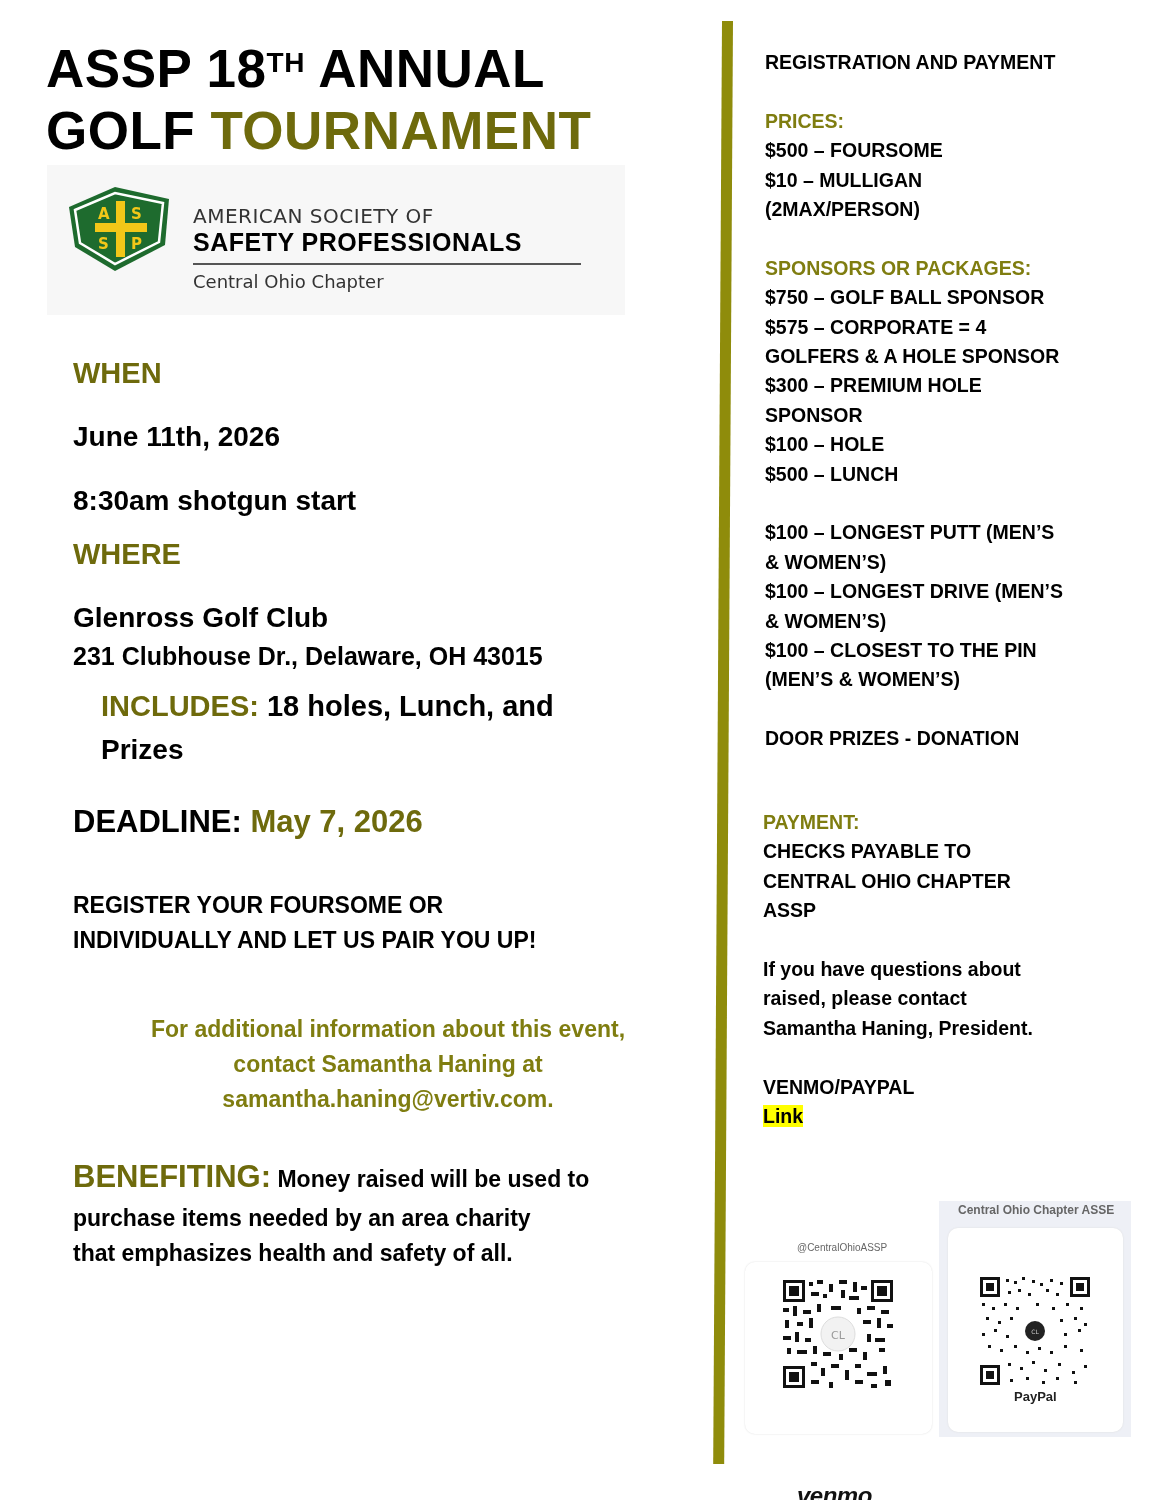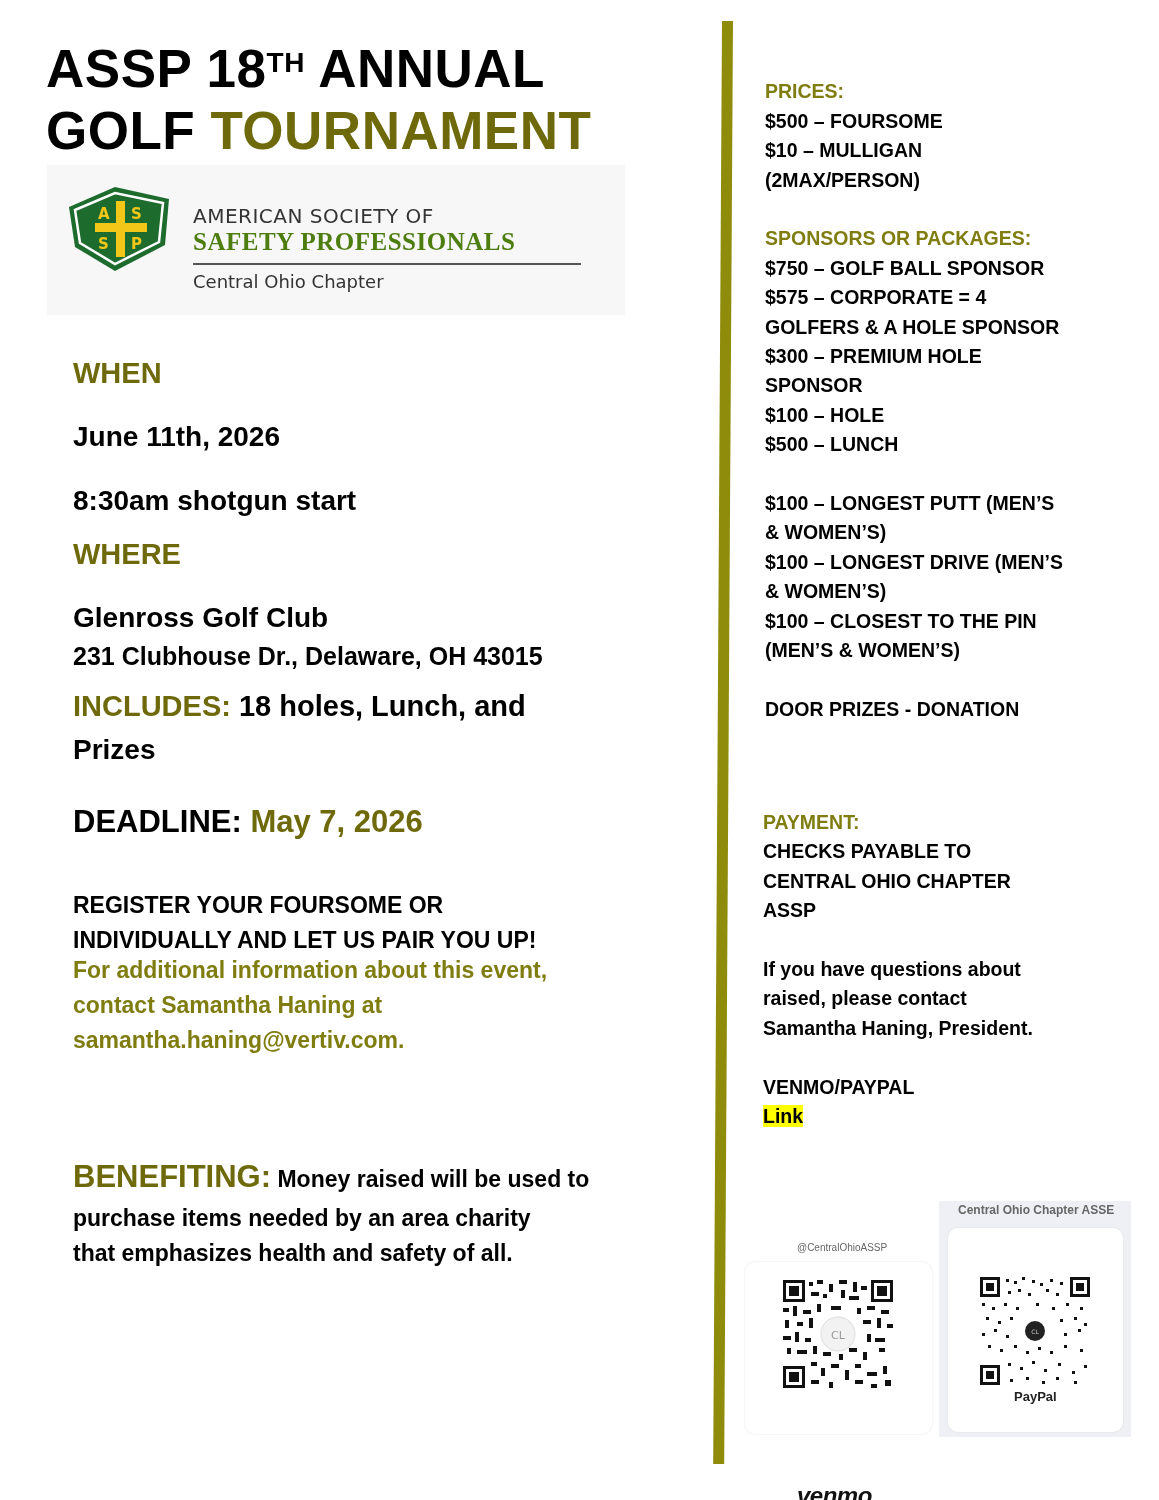--- a/index.html
+++ b/index.html
@@ -10,21 +10,21 @@
   .olive2 { color: #7f7d10; }
 
   
   .title { left: 46px; top: 38px; font-size: 53px; font-weight: bold; line-height: 62px; letter-spacing: 0.5px; }
   .title sup { font-size: 28px; vertical-align: top; position: relative; top: -6px; }
 
   
   .logo { left: 47px; top: 165px; width: 578px; height: 150px; background: #f7f7f7; }
   .logo svg { position: absolute; left: 18px; top: 20px; }
   .logo .l1 { position: absolute; left: 146px; top: 39px; font-size: 20px; color: #333; letter-spacing: 0.5px; font-family: "DejaVu Sans", sans-serif; }
-  .logo .l2 { position: absolute; left: 146px; top: 63px; font-size: 25px; font-weight: bold; color: #4d7c0f; letter-spacing: 0.5px; font-family: Liberation Serif, serif; }
+  .logo .l2 { position: absolute; left: 146px; top: 63px; font-size: 25px; font-weight: bold; color: #000000; letter-spacing: 0.5px; font-family: Liberation Sans, sans-serif; }
   .logo .rule { position: absolute; left: 146px; top: 98px; width: 388px; height: 2px; background: #555; }
   .logo .l3 { position: absolute; left: 146px; top: 106px; font-size: 18px; color: #333; font-family: "DejaVu Sans", sans-serif; }
 
   
   .left { left: 73px; width: 630px; }
   .h2 { font-size: 29px; font-weight: bold; line-height: 38px; }
   .t2 { font-size: 28px; font-weight: bold; line-height: 38px; margin-top: 26px; }
   .t3 { font-size: 25px; font-weight: bold; line-height: 38px; }
   .reg { font-size: 23px; font-weight: bold; line-height: 35px; }
   .info { font-size: 23px; font-weight: bold; line-height: 35px; color: #7f7d10; }
@@ -77,49 +77,50 @@
   <div class="t2">June 11th, 2026</div>
   <div class="t2">8:30am shotgun start</div>
 </div>
 
 <div class="abs left" style="top:535px;">
   <div class="h2 olive">WHERE</div>
   <div class="t2">Glenross Golf Club</div>
   <div class="t3">231 Clubhouse Dr., Delaware, OH 43015</div>
 </div>
 
-<div class="abs left" style="top:684px; line-height:44px;">
+<div class="abs left" style="top:684px; line-height:44px;margin-left:28px;">
   <div style="font-size:29px; font-weight:bold; line-height:44px;"><span class="olive">INCLUDES:</span><span> 18 holes, Lunch, and</span></div>
   <div style="font-size:28px; font-weight:bold; line-height:44px;">Prizes</div>
 </div>
 
 <div class="abs left" style="top:802px; font-size:31px; font-weight:bold; line-height:40px;">
   <span>DEADLINE: </span><span class="olive">May 7, 2026</span>
 </div>
 
 <div class="abs left reg" style="top:888px;">
   <div>REGISTER YOUR FOURSOME OR</div>
   <div>INDIVIDUALLY AND LET US PAIR YOU UP!</div>
 </div>
 
-<div class="abs left info" style="top:953px;">
+<div class="abs left info" style="top:1012px;text-align:center;">
   <div>For additional information about this event,</div>
   <div>contact Samantha Haning at</div>
   <div>samantha.haning@vertiv.com.</div>
 </div>
 
 <div class="abs left" style="top:1158px; width:640px;">
   <div style="font-weight:bold; line-height:38px;"><span class="olive" style="font-size:31px;">BENEFITING:</span><span style="font-size:23px;"> Money raised will be used to</span></div>
   <div class="reg">purchase items needed by an area charity</div>
   <div class="reg">that emphasizes health and safety of all.</div>
 </div>
 
 <div class="abs divider"></div>
 
 <div class="abs right" style="top:48px;">
+  <div>REGISTRATION AND PAYMENT</div>
   <div class="blank"></div>
   <div class="olive2">PRICES:</div>
   <div>$500 – FOURSOME</div>
   <div>$10 – MULLIGAN</div>
   <div>(2MAX/PERSON)</div>
   <div class="blank"></div>
   <div class="olive2">SPONSORS OR PACKAGES:</div>
   <div>$750 – GOLF BALL SPONSOR</div>
   <div>$575 – CORPORATE = 4</div>
   <div>GOLFERS &amp; A HOLE SPONSOR</div>

